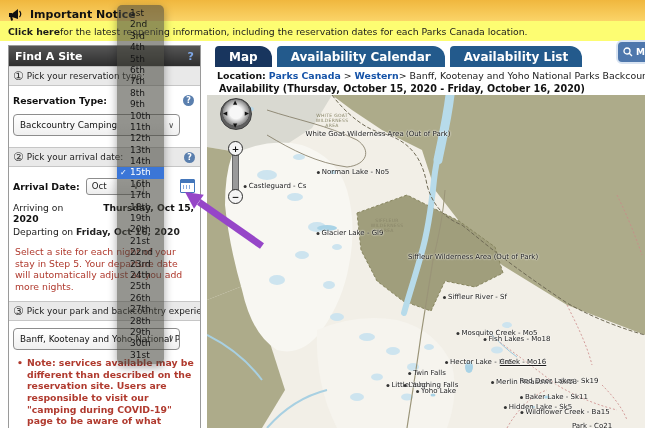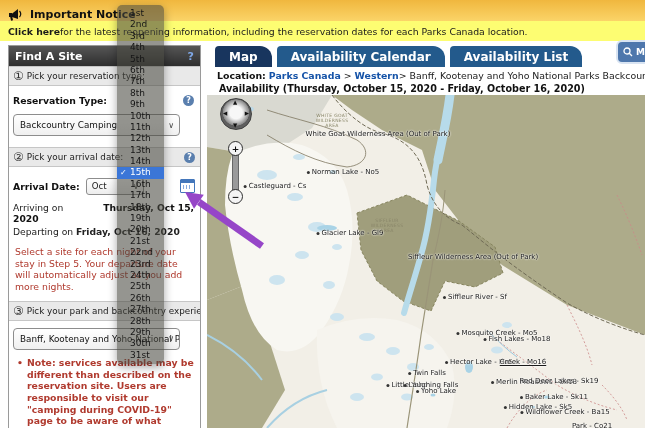--- a/index.html
+++ b/index.html
@@ -247,21 +247,21 @@
         <path d="M280,235 C290,245 300,255 310,262" stroke="#9cc8dd" stroke-width="1" fill="none"></path>
       </svg>
 
       <div class="map-labels">
           <div class="map-label" style="left: 171px; top: 39px;">
             <span>White Goat Wilderness Area (Out of Park)</span>
           </div>
           <div class="map-label tiny" style="left: 125px; top: 25px;">
             <span>WHITE GOAT WILDERNESS AREA</span>
           </div>
-          <div class="map-label" style="left: 136px; top: 77px; justify-content: space-between;">
+          <div class="map-label" style="left: 146px; top: 77px; justify-content: space-between;">
             <span class="dot"></span>
             <span>Norman Lake - No5</span>
           </div>
           <div class="map-label" style="left: 68px; top: 91px;">
             <span class="dot"></span>
             <span>Castleguard - Cs</span>
           </div>
           <div class="map-label" style="left: 143px; top: 138px;">
             <span class="dot"></span>
             <span>Glacier Lake - Gl9</span>

